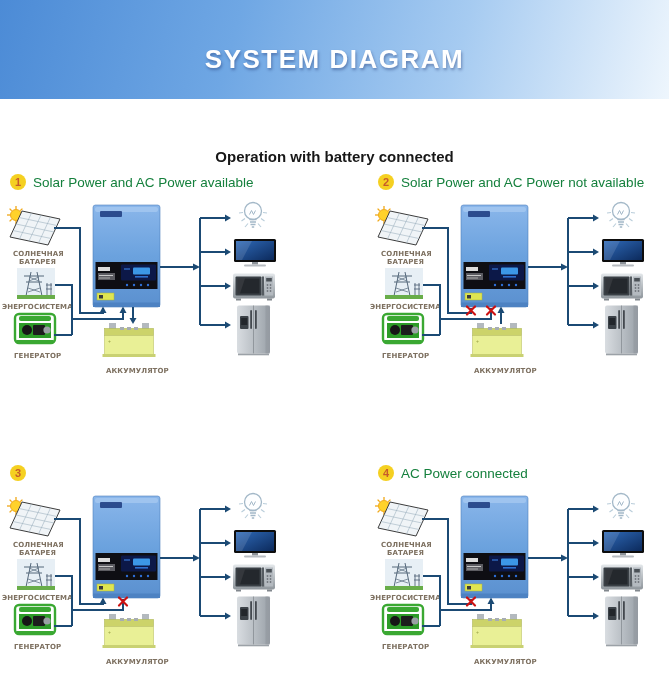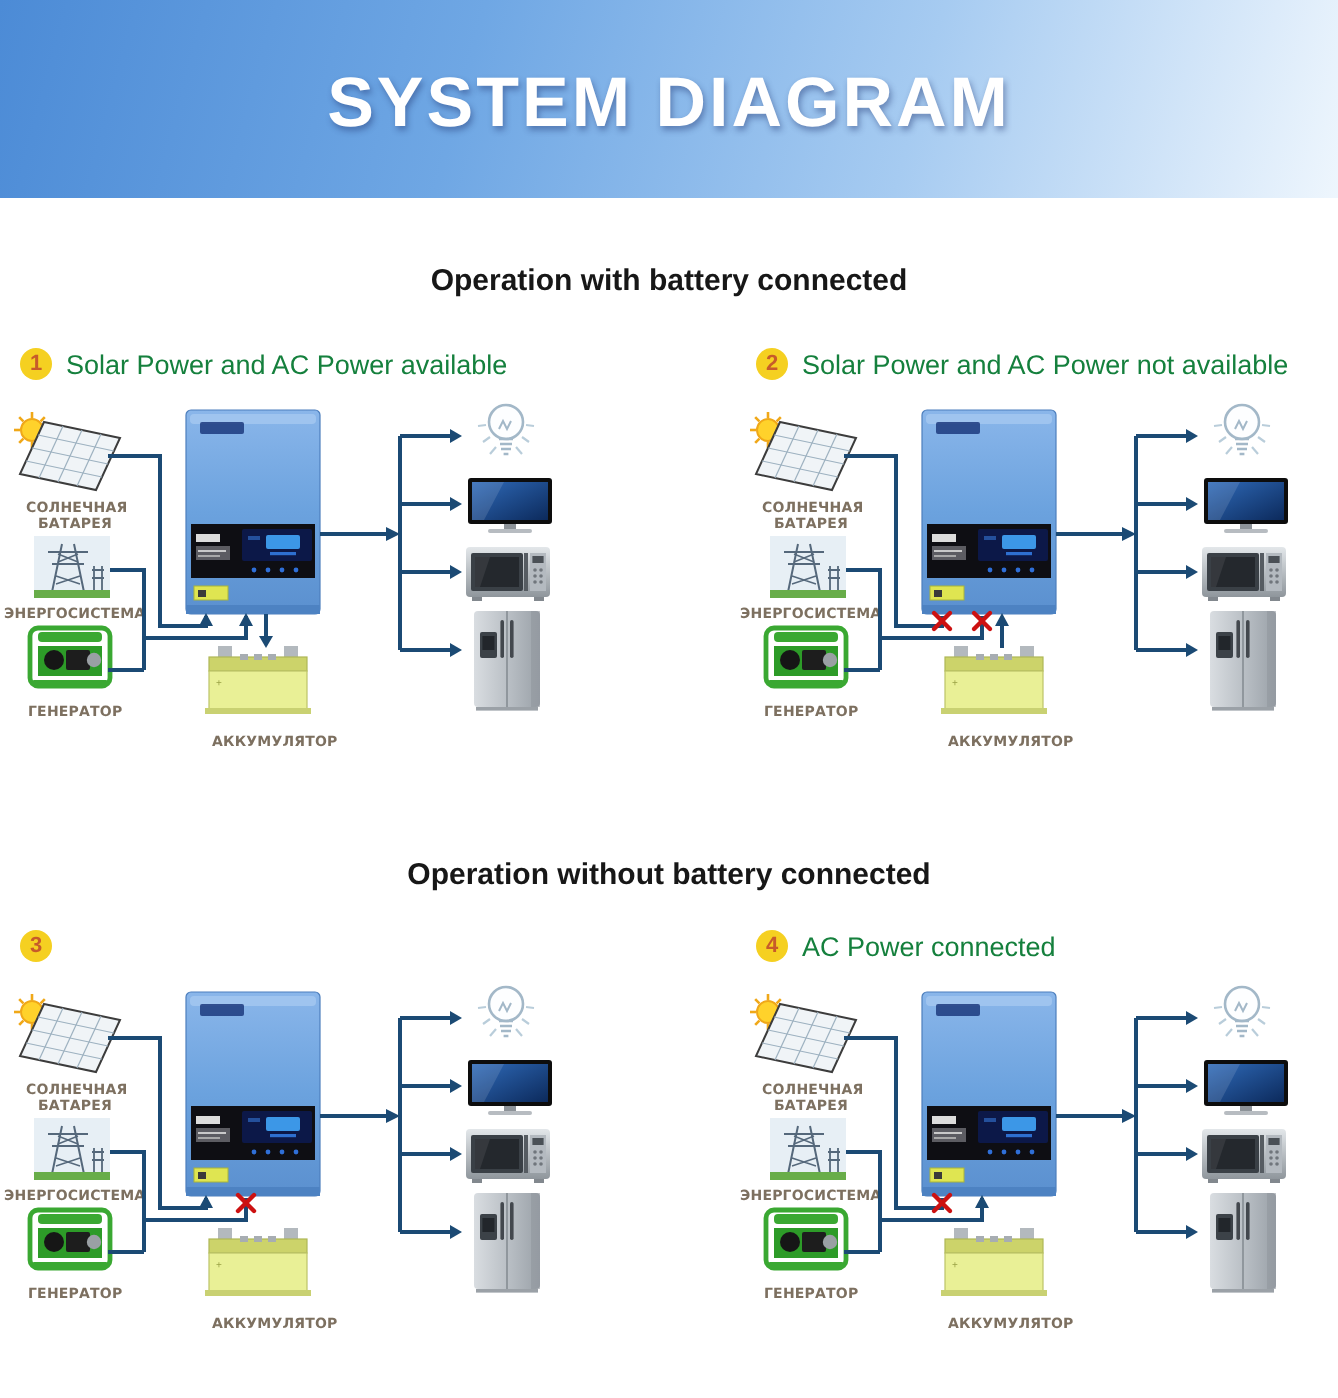--- a/index.html
+++ b/index.html
@@ -1,41 +1,40 @@
 <!DOCTYPE html>
 <html><head>
 <meta charset="utf-8">
 <style>
   html,body{margin:0;padding:0;background:#fff;}
   .page{position:relative;width:669px;height:699px;background:#ffffff;overflow:hidden;
         font-family:"Liberation Sans",sans-serif;}
   .sky{position:absolute;left:0;top:0;width:669px;height:99px;
        background:linear-gradient(105deg,#4c8bd6 0%,#6fa7e4 35%,#a6cbf1 68%,#dcebfa 92%,#eef6fd 100%);}
-  .sky h1{margin:0;padding-top:32px;text-align:center;font-size:35px;font-weight:bold;
+  .sky h1{margin:0;padding-top:44px;text-align:center;font-size:26px;font-weight:bold;
           letter-spacing:1.5px;color:#ffffff;text-shadow:1px 2px 3px rgba(30,50,110,.45);}
   .sec-heading{position:absolute;width:100%;text-align:center;font-size:15px;font-weight:bold;color:#171717;}
-  #sec1{top:132px;} #sec2{top:429px;}
+  #sec1{top:148px;} #sec2{top:429px;}
   .dlabel{position:absolute;display:flex;align-items:center;gap:7px;height:18px;}
   .badge{width:16px;height:16px;border-radius:50%;font-size:11px;font-weight:bold;
          display:flex;align-items:center;justify-content:center;flex:0 0 16px;}
   .dtitle{font-size:13.5px;color:#15803d;}
   .dsvg{position:absolute;}
   .rlab{font-family:"DejaVu Sans",sans-serif;font-weight:bold;font-size:7px;fill:#7d7060;letter-spacing:.1px;}
 </style>
 </head>
 <body>
 
 <div class="page">
 
   <div class="sky">
     <h1>SYSTEM DIAGRAM</h1>
   </div>
 
   <div class="sec-heading" id="sec1">Operation with battery connected</div>
-  <div class="sec-heading" id="sec2">Operation without battery connected</div>
 
   <div id="diagrams-layer">
   <div class="dlabel" style="left:10px;top:173px">
     <span class="badge" style="background:#f5d021;color:#c75b2a">1</span>
     <span class="dtitle">Solar Power and AC Power available</span>
   </div>
 
   <svg class="dsvg" style="left:0px;top:195px" width="300" height="188" viewBox="0 0 300 188">
     <use href="#ic-solar" x="4" y="8"></use>
     <text x="13" y="61" class="rlab">СОЛНЕЧНАЯ</text>

